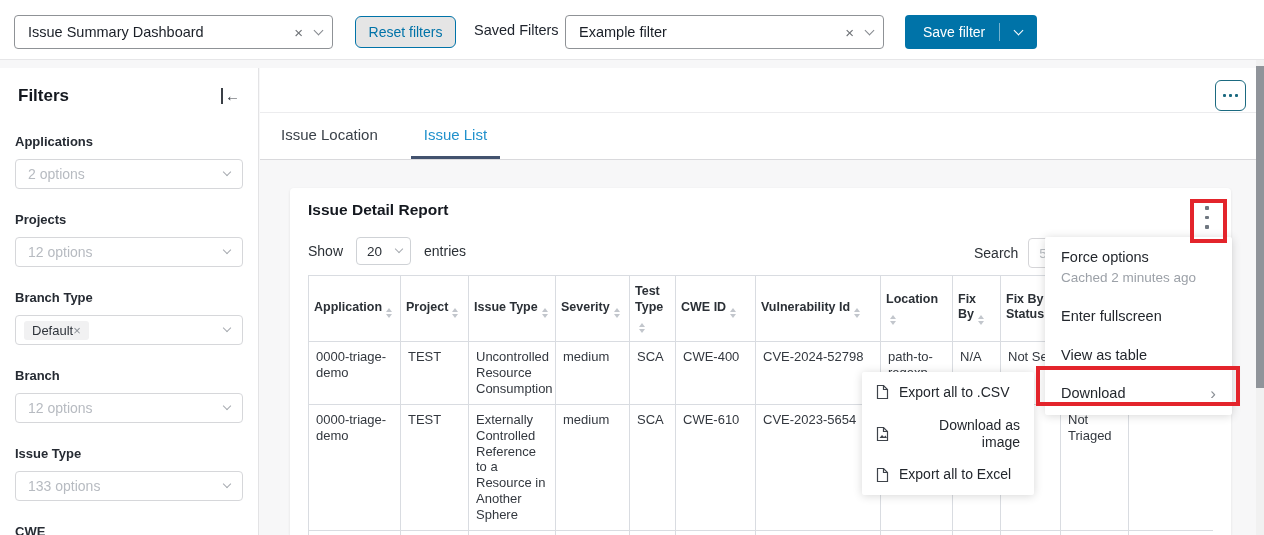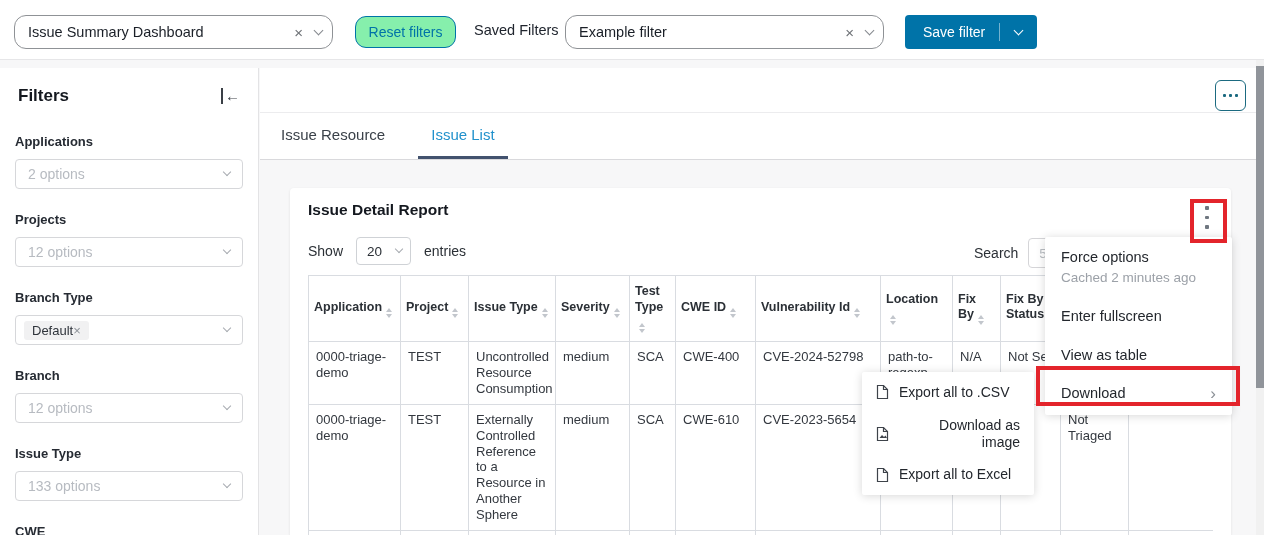--- a/index.html
+++ b/index.html
@@ -1,30 +1,30 @@
 <!DOCTYPE html>
 <html><head>
 <meta charset="utf-8">
 <style>
   * { margin:0; padding:0; box-sizing:border-box; }
   html,body { width:1264px; height:535px; overflow:hidden; }
   body { font-family:"Liberation Sans", sans-serif; background:#f7f7f8; color:#2b3036; position:relative; }
 
   
   .topbar { position:absolute; left:0; top:0; width:1264px; height:60px; background:#fff; border-bottom:1px solid #e6e6e8; z-index:5; }
-  .combo { position:absolute; height:34px; border:1px solid #8f9296; border-radius:12px; background:#fff;
+  .combo { position:absolute; height:34px; border:1px solid #8f9296; border-radius:4px; background:#fff;
            display:flex; align-items:center; padding:0 10px 0 13px; font-size:14.5px; color:#1a1f27; }
   .combo .grow { flex:1; }
   .combo .xicon { color:#6d7176; font-size:15px; margin-right:12px; cursor:pointer; }
   .chev { width:7px; height:7px; border-right:1.6px solid #85898e; border-bottom:1.6px solid #85898e; transform:rotate(45deg); margin-top:-4px; }
   .chev.sm { width:6px; height:6px; border-color:#a7abb1; }
   .cb1 { left:14px; top:15px; width:319px; }
   .cb2 { left:565px; top:15px; width:319px; }
-  .reset-btn { position:absolute; left:355px; top:16px; width:101px; height:32px; background:#86efac; border:1px solid #0073a8;
-               border-radius:11px; color:#0073a8; font-size:14px; display:flex; align-items:center; justify-content:center; cursor:pointer; }
+  .reset-btn { position:absolute; left:355px; top:16px; width:101px; height:32px; background:#e5e5e5; border:1px solid #0073a8;
+               border-radius:6px; color:#0073a8; font-size:14px; display:flex; align-items:center; justify-content:center; cursor:pointer; }
   .saved-label { position:absolute; left:474px; top:22px; font-size:14.5px; color:#20252e; }
   .save-btn { position:absolute; left:905px; top:15px; width:132px; height:34px; background:#0073a8; border:none; border-radius:4px;
               color:#fff; font-size:14px; display:flex; align-items:center; cursor:pointer; }
   .save-btn .lbl { padding:0 14px 0 18px; }
   .save-btn .div { width:1px; height:18px; background:rgba(255,255,255,.45); }
   .save-btn .caret { flex:1; display:flex; justify-content:center; }
   .save-btn .chev { border-color:#fff; }
 
   
   .sidebar { position:absolute; left:0; top:68px; width:259px; height:467px; background:#fff; border-right:1px solid #e3e3e5; z-index:4; }
@@ -179,21 +179,21 @@
 
 <div class="main-top">
   <div class="more-btn">
     <span class="dot"></span>
     <span class="dot"></span>
     <span class="dot"></span>
   </div>
 </div>
 <div class="tabbar">
   <div class="tab">
-      <span>Issue Resource</span>
+      <span>Issue Location</span>
     </div>
   <div class="tab active">
       <span>Issue List</span>
     </div>
 </div>
 
 <div class="card">
   <div class="card-title">Issue Detail Report</div>
   <div class="kebab">
     <span class="dot"></span>

